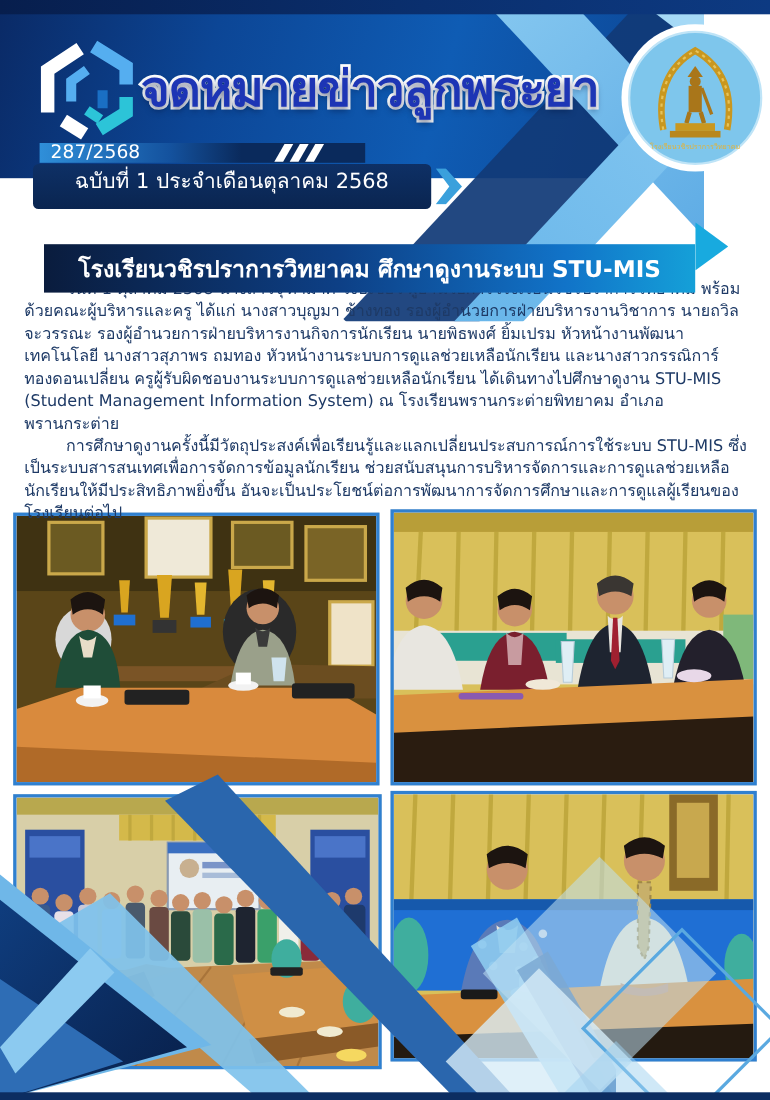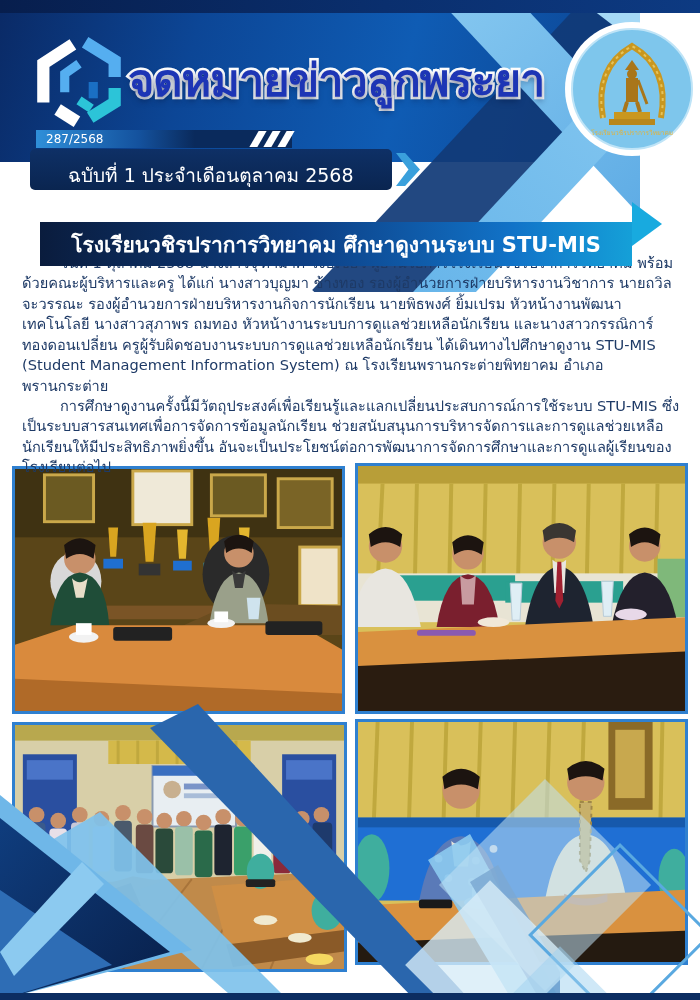--- a/index.html
+++ b/index.html
@@ -22,30 +22,30 @@
 
   .logo { position:absolute; left:26px; top:28px; width:106px; height:108px; z-index:4; }
 
   .masthead-title { position:absolute; left:128px; top:44px; width:430px; z-index:4;
     font-size:45px; font-weight:bold; color:#1d35b5; letter-spacing:-1px; white-space:nowrap;
     -webkit-text-stroke:5px #ffffff; paint-order:stroke fill;
     text-shadow:0 4px 6px rgba(4,20,60,.5); }
 
   .emblem { position:absolute; left:563px; top:20px; width:138px; height:138px; z-index:5; }
 
-  .issue-strip { position:absolute; left:36px; top:130px; width:256px; height:18px; z-index:6;
+  .issue-strip { position:absolute; left:36px; top:130px; width:296px; height:18px; z-index:6;
     background:linear-gradient(90deg,#2f8fd9 0%,#14529e 40%,#0a2a5c 62%,#0a2a5c 100%);
-    color:#fff; font-size:12px; line-height:18px; padding-left:10px; }
+    color:#fff; font-size:17px; line-height:18px; padding-left:10px; }
   .slashes { position:absolute; left:218px; top:1px; width:60px; height:16px; }
   .slash { position:absolute; top:0; width:8px; height:16px; background:#fff; transform:skewX(-30deg); }
   .slash:nth-child(1){ left:0; } .slash:nth-child(2){ left:14px; } .slash:nth-child(3){ left:28px; }
 
   .issue-banner { position:absolute; left:30px; top:149px; width:362px; height:41px; z-index:6;
     background:linear-gradient(180deg,#0e3066,#0a2550); border-radius:5px;
-    color:#fff; font-size:19px; display:flex; align-items:flex-end; padding-left:38px; }
+    color:#fff; font-size:19px; display:flex; align-items:flex-start; padding-left:38px; }
   .issue-chevron { position:absolute; left:396px; top:153px; width:24px; height:33px; z-index:6;
     background:#3aa0dc; clip-path:polygon(0 0,38% 0,100% 50%,38% 100%,0 100%,52% 50%); }
 
   
   .headline { position:absolute; left:40px; top:202px; width:592px; height:44px; z-index:6;
     background:linear-gradient(90deg,#0a1c3d 0%,#0d3f85 45%,#1173c8 80%,#15a0d8 100%);
     display:flex; align-items:center; justify-content:center;
     color:#fff; font-weight:bold; font-size:21px; white-space:nowrap;margin-top:20px; }
   .headline-tip { position:absolute; left:632px; top:202px; width:30px; height:44px; z-index:6;
     background:#18aadf; clip-path:polygon(0 0,100% 50%,0 100%); }

